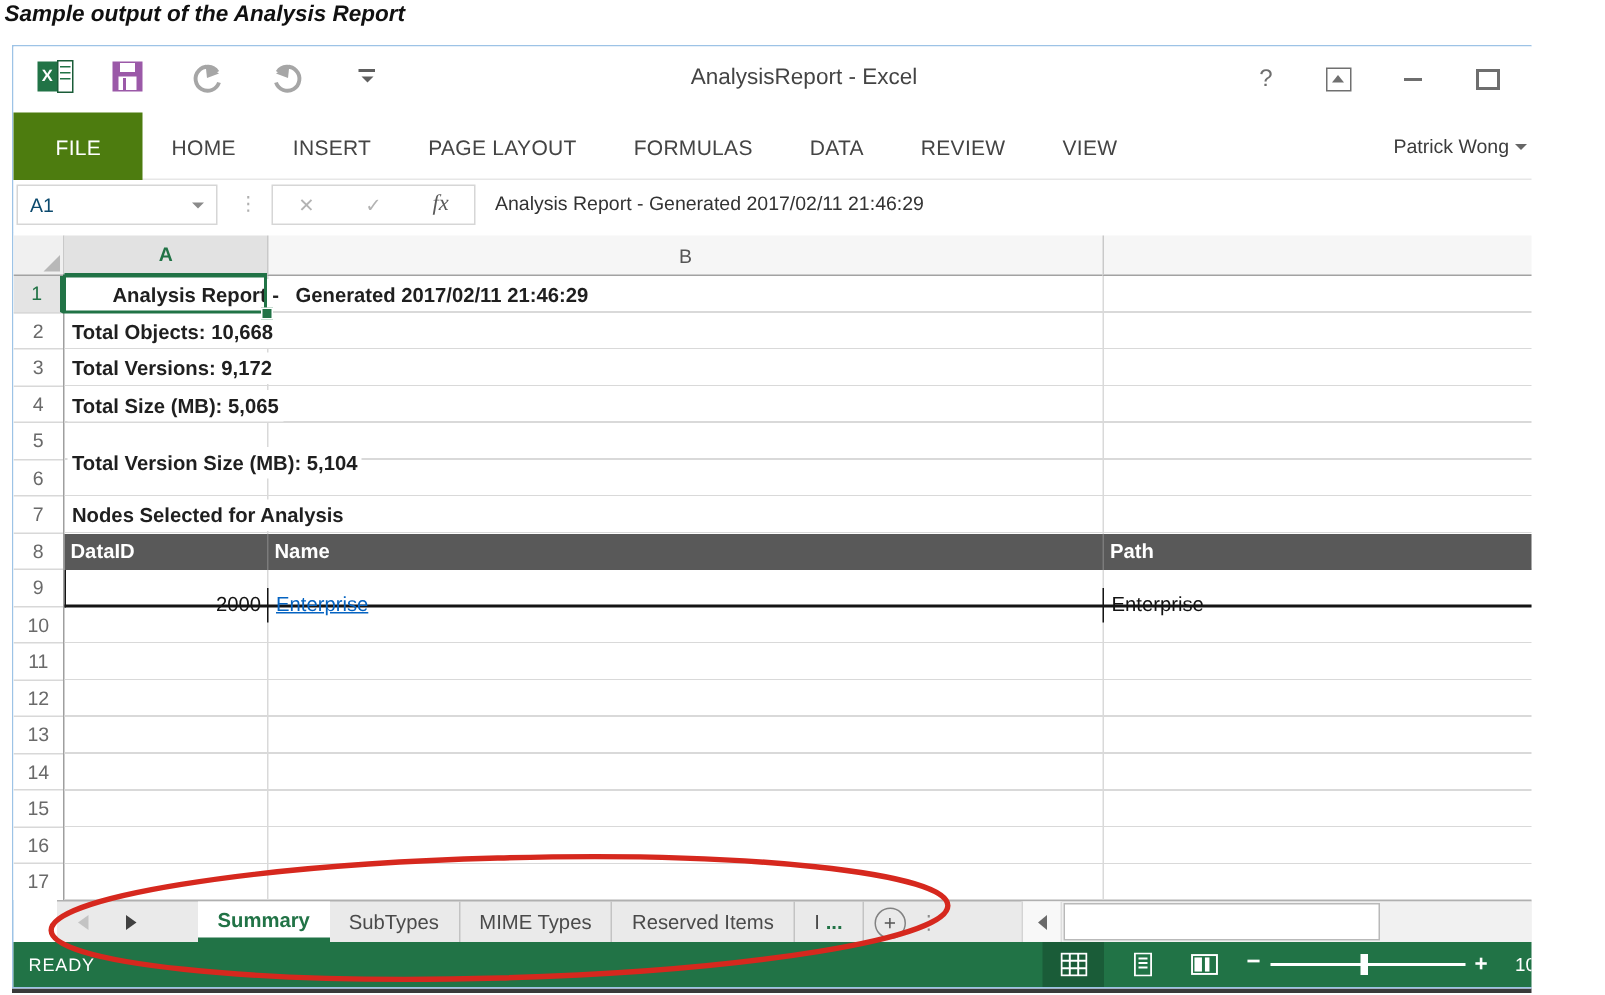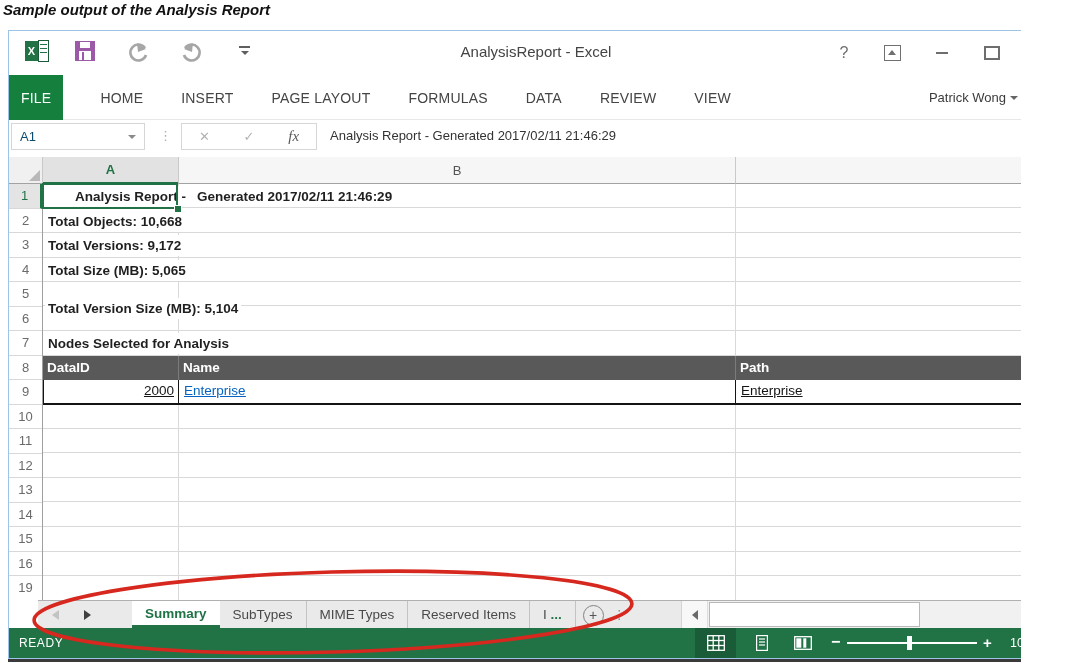--- a/index.html
+++ b/index.html
@@ -33,21 +33,21 @@
   .rbx .up{position:absolute;left:3px;top:4px;width:0;height:0;border-left:4px solid transparent;border-right:4px solid transparent;border-bottom:5px solid #707070;}
   .ctrl-min{left:918px;width:30px;}
   .ctrl-min .dash{width:12px;height:2px;background:#6e6e6e;}
   .ctrl-max{left:968px;width:30px;}
   .ctrl-max .box{width:12px;height:10px;border:2px solid #6e6e6e;}
   .ctrl-close{left:1018px;width:32px;font-size:16px;}
   
   .ribbonrow{position:absolute;left:0;top:44px;width:1054px;height:45px;background:#fff;border-bottom:1px solid #e7e7e7;box-sizing:border-box;}
   .rtabs{position:absolute;left:0;top:0;height:45px;display:flex;align-items:stretch;}
   .rtab{display:flex;align-items:center;padding:0 19px;font-size:14px;color:#444;letter-spacing:.2px;cursor:default;}
-  .rtab-file{background:#15803d;color:#fff;padding:0 12px;margin-right:18px;}
+  .rtab-file{background:#4d7c0f;color:#fff;padding:0 28px;}
   .user-area{position:absolute;right:8px;top:0;height:45px;display:flex;align-items:center;}
   .user-name{font-size:13px;color:#3b3b3b;margin-right:4px;}
   .user-car{width:0;height:0;border-left:4px solid transparent;border-right:4px solid transparent;border-top:4px solid #666;margin-right:7px;}
   .avatar{width:30px;height:30px;background:#a9a9a9;position:relative;overflow:hidden;}
   .avatar .head{position:absolute;left:9px;top:4px;width:12px;height:12px;border-radius:50%;background:#fff;}
   .avatar .body{position:absolute;left:4px;top:18px;width:22px;height:16px;border-radius:50% 50% 0 0;background:#fff;}
   
   .formulabar{position:absolute;left:0;top:89px;width:1054px;height:35px;background:#fff;}
   .namebox{position:absolute;left:2px;top:3px;width:134px;height:27px;border:1px solid #d6d6d6;box-sizing:border-box;
            display:flex;align-items:center;}
@@ -77,21 +77,21 @@
          background:repeating-linear-gradient(to bottom,transparent 0 23.5px,#d9d9d9 23.5px 24.5px);}
   .vline{position:absolute;top:0;width:1px;height:416px;background:#d9d9d9;}
   .cellline{position:absolute;left:2px;height:21px;line-height:21px;background:#fff;padding:0 3px;
             font-size:13.5px;font-weight:bold;color:#1f1f1f;white-space:nowrap;}
   .a1p{position:absolute;top:2px;height:21px;line-height:21px;background:#fff;font-size:13.5px;font-weight:bold;color:#1f1f1f;white-space:nowrap;padding:0 2px;}
   
   .thead{position:absolute;left:0;top:171.5px;width:995px;height:24.5px;background:#595959;box-sizing:border-box;}
   .thead span{position:absolute;top:0;height:24.5px;line-height:24.5px;color:#fff;font-size:13.5px;font-weight:bold;}
   .tsep{position:absolute;top:0;width:1px;height:24.5px;background:#7b7b7b;}
   .trow{position:absolute;left:0;top:196px;width:995px;height:24.5px;box-sizing:border-box;border-bottom:2px solid #141414;border-left:1px solid #141414;}
-  .tcell{position:absolute;top:0;height:22.5px;line-height:22.5px;font-size:13.5px;color:#141414;box-sizing:border-box;text-decoration:underline;}
+  .tcell{position:absolute;top:12px;height:22.5px;line-height:22.5px;font-size:13.5px;color:#141414;box-sizing:border-box;}
   .tc-a{left:0;width:135px;text-align:right;padding-right:4px;border-right:1px solid #141414;}
   .tc-b{left:135px;width:557px;padding-left:5px;border-right:1px solid #141414;}
   .tc-c{left:692px;width:303px;padding-left:5px;border-right:1px solid #444;}
   .hlink{color:#0563c1;text-decoration:underline;}
   
   .selbox{position:absolute;left:-1px;top:-1px;width:136px;height:26px;border:2px solid #217346;box-sizing:border-box;pointer-events:none;}
   .fillhandle{position:absolute;left:130px;top:20px;width:6px;height:6px;background:#217346;border:1px solid #fff;}
   
   .vscroll{position:absolute;left:1035px;top:2px;width:19px;height:443px;background:#f1f1f1;border:1px solid #dcdcdc;box-sizing:border-box;}
   .vs-up{position:absolute;left:0;top:0;width:17px;height:25px;background:#f8f8f8;border-bottom:1px solid #e0e0e0;display:flex;align-items:center;justify-content:center;}
@@ -233,21 +233,21 @@
           <div class="rownum">7</div>
           <div class="rownum">8</div>
           <div class="rownum">9</div>
           <div class="rownum">10</div>
           <div class="rownum">11</div>
           <div class="rownum">12</div>
           <div class="rownum">13</div>
           <div class="rownum">14</div>
           <div class="rownum">15</div>
           <div class="rownum">16</div>
-          <div class="rownum">19</div>
+          <div class="rownum">17</div>
         </div>
 
       <div class="cells" id="cells">
         <div class="vline" style="left:135px;"></div>
         <div class="vline" style="left:692px;"></div>
         <div class="vline" style="left:994px;"></div>
 
         <span class="a1p" style="left:2px;margin-left:28px;">Analysis Report -</span>
         <span class="a1p" style="left:152px;">Generated 2017/02/11 21:46:29</span>
 

